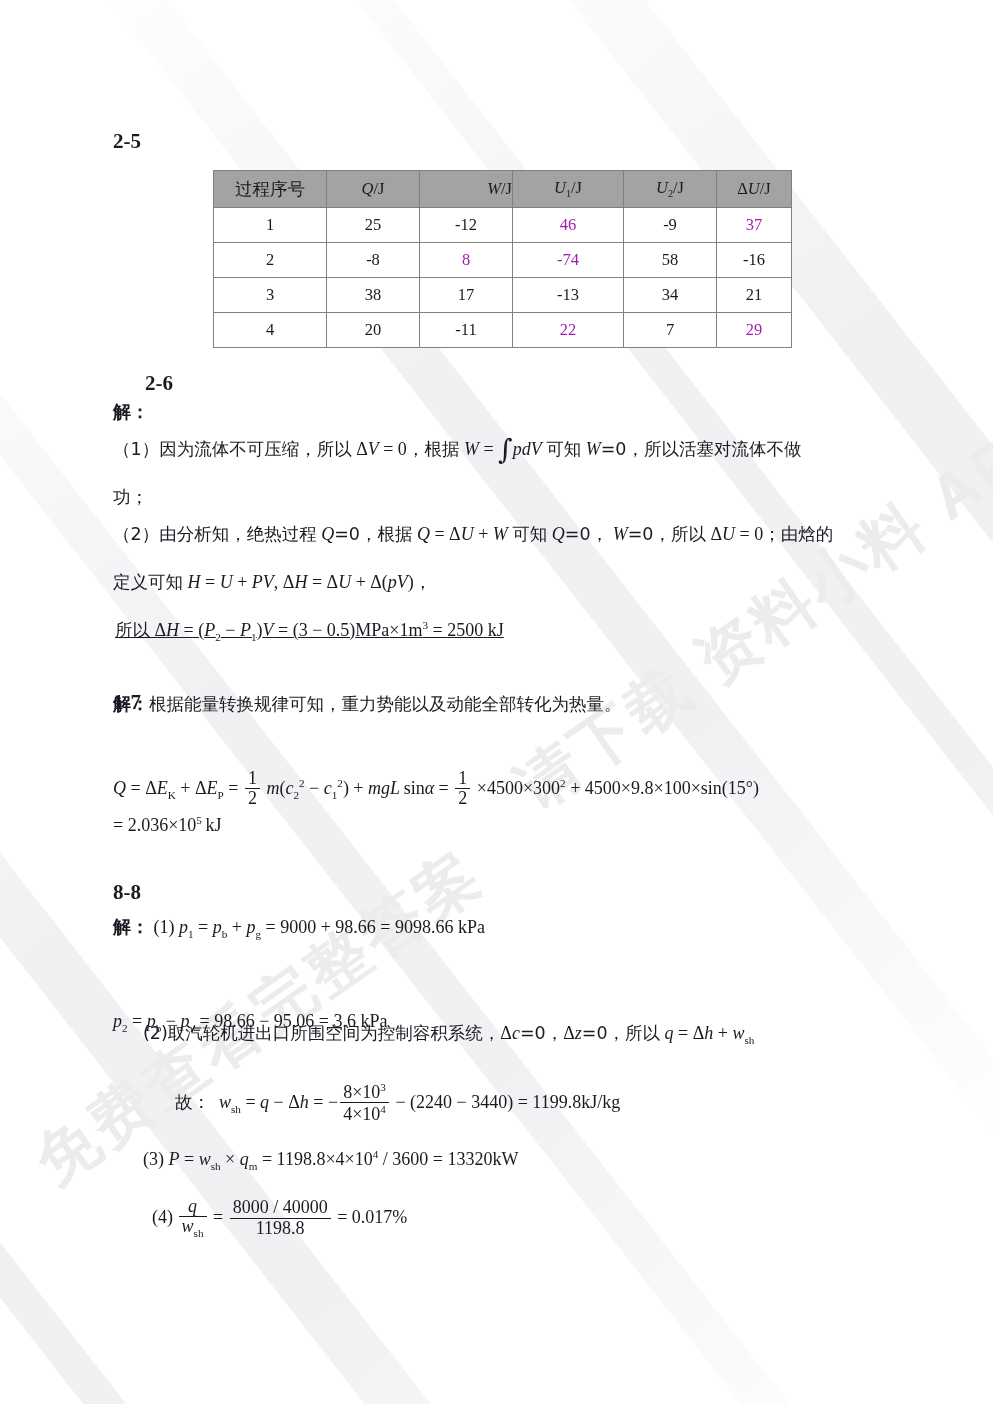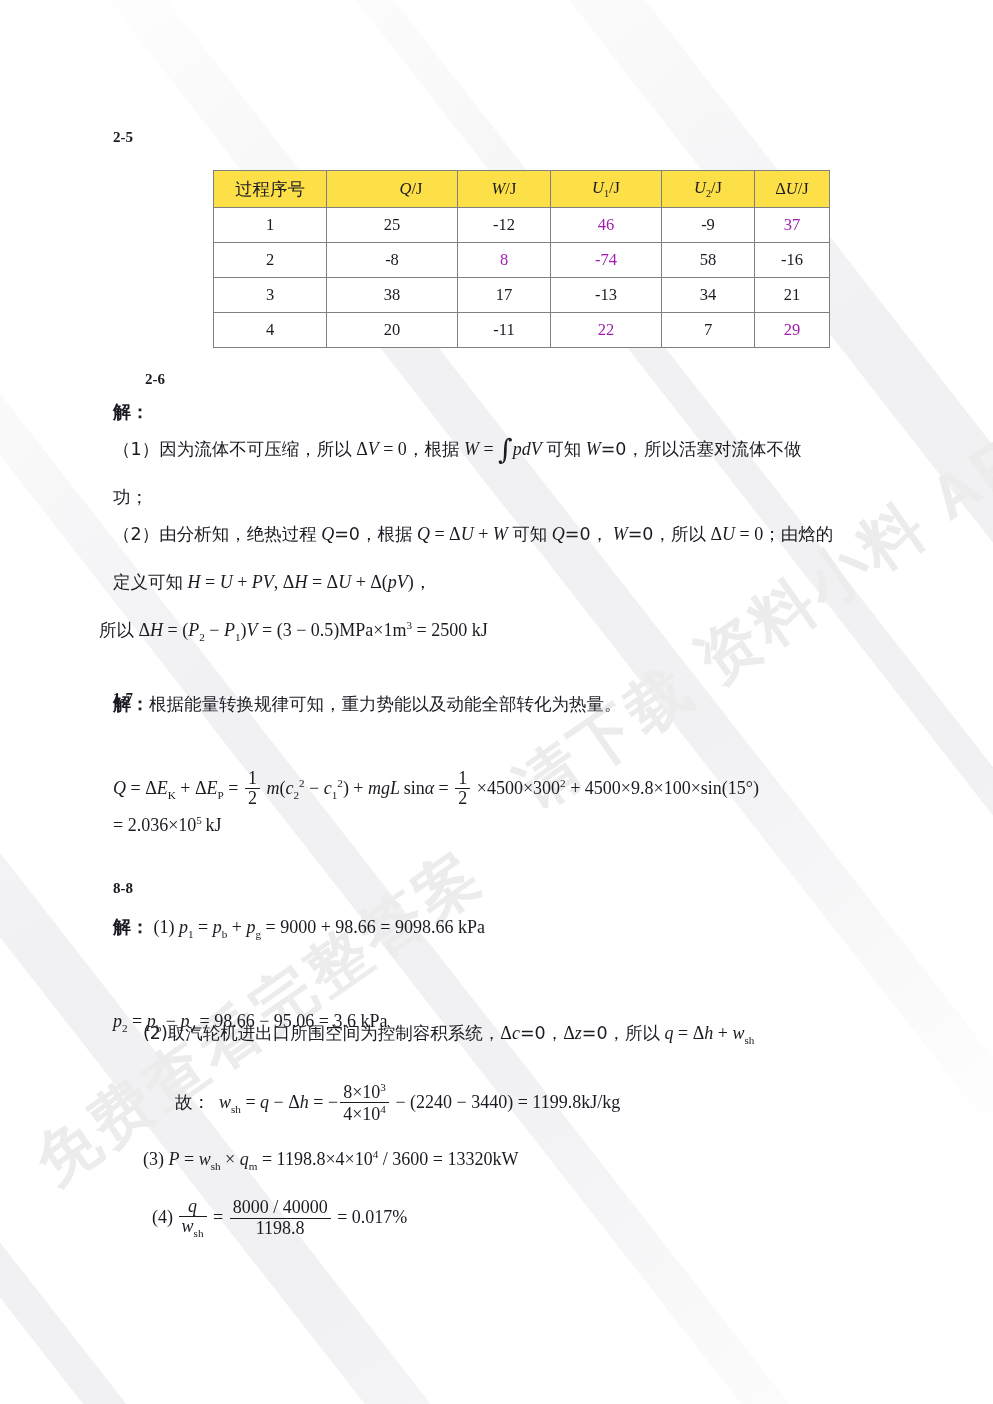--- a/index.html
+++ b/index.html
@@ -59,21 +59,21 @@
     position: relative;
     z-index: 2;
   }
   .blk {
     position: absolute;
     white-space: nowrap;
   }
   .sec-num {
     font-family: "Liberation Serif", serif;
     font-weight: 700;
-    font-size: 15px;
+    font-size: 21px;
     letter-spacing: 0px;
   }
   .cn {
     font-family: "DejaVu Sans", "Liberation Sans", sans-serif;
     font-size: 17.5px;
   }
   .cn-b {
     font-family: "DejaVu Sans", "Liberation Sans", sans-serif;
     font-weight: 700;
     font-size: 18px;
@@ -116,26 +116,26 @@
   }
   #tbl td, #tbl th {
     border: 1.1px solid #808080;
     text-align: center;
     font-size: 16.5px;
     font-weight: 400;
     padding: 0;
     height: 34px;
   }
   #tbl thead th {
-    background: #fde047;
+    background: #a3a3a3;
     height: 36px;
   }
   #tbl .c0 { width: 112px; }
-  #tbl .c1 { width: 92px; padding-left: 38px; }
-  #tbl .c2 { width: 92px; }
+  #tbl .c1 { width: 92px; }
+  #tbl .c2 { width: 92px; text-align: right; }
   #tbl .c3 { width: 110px; }
   #tbl .c4 { width: 92px; }
   #tbl .c5 { width: 74px; margin-top: 27px; }
   .red { color: #a21caf; margin-left: 6px; }
 </style>
 </head>
 <body>
 
 <div id="page">
 
@@ -210,21 +210,21 @@
     <div class="blk cn" style="left:113px; top:485px;">功；</div>
 
     <div class="blk" style="left:113px; top:522px;">
       <span class="cn">（2）由分析知，绝热过程</span><span class="mathline">&nbsp;<i class="v">Q</i></span><span class="cn">=0，根据</span><span class="mathline">&nbsp;<i class="v">Q</i> = Δ<i class="v">U</i> + <i class="v">W</i>&nbsp;</span><span class="cn">可知</span><span class="mathline">&nbsp;<i class="v">Q</i></span><span class="cn">=0，</span><span class="mathline">&nbsp;<i class="v">W</i></span><span class="cn">=0，所以</span><span class="mathline">&nbsp;Δ<i class="v">U</i>&nbsp;</span><span class="mathline">= 0</span><span class="cn">；由焓的</span>
     </div>
 
     <div class="blk" style="left:113px; top:570px;">
       <span class="cn">定义可知</span><span class="mathline">&nbsp;<i class="v">H</i> = <i class="v">U</i> + <i class="v">PV</i>, Δ<i class="v">H</i> = Δ<i class="v">U</i> + Δ(<i class="v">pV</i>)，</span>
     </div>
 
-    <div class="blk" style="left:99px; top:618px;">
+    <div class="blk" style="left:115px; top:618px;text-decoration:underline;">
       <span class="cn">所以</span><span class="mathline">&nbsp;Δ<i class="v">H</i> = (<i class="v">P</i><span class="dn">2</span> − <i class="v">P</i><span class="dn">1</span>)<i class="v">V</i> = <span>(3 − 0.5)</span><span>MPa</span>×1m<span class="up">3</span> = <span>2500</span> <span>kJ</span></span>
     </div>
 
     <div class="blk sec-num" style="left:113px; top:690px;">1-7</div>
     <div class="blk" style="left:113px; top:692px;">
       <span class="cn-b">解：</span><span class="cn">根据能量转换规律可知，重力势能以及动能全部转化为热量。</span>
     </div>
 
     <div class="blk mathline" style="left:113px; top:770px;">
       <i class="v">Q</i> = Δ<i class="v">E</i><span class="dn">K</span> + Δ<i class="v">E</i><span class="dn">P</span> =

